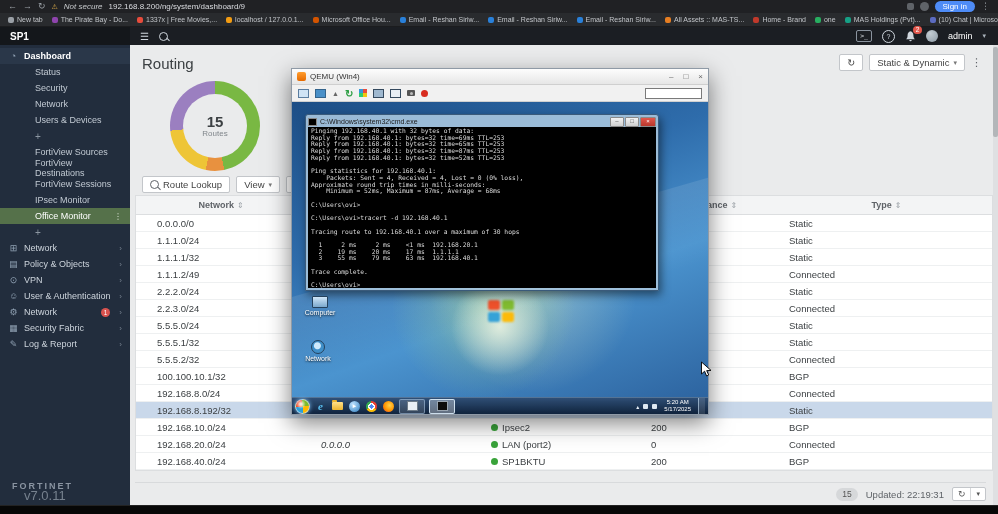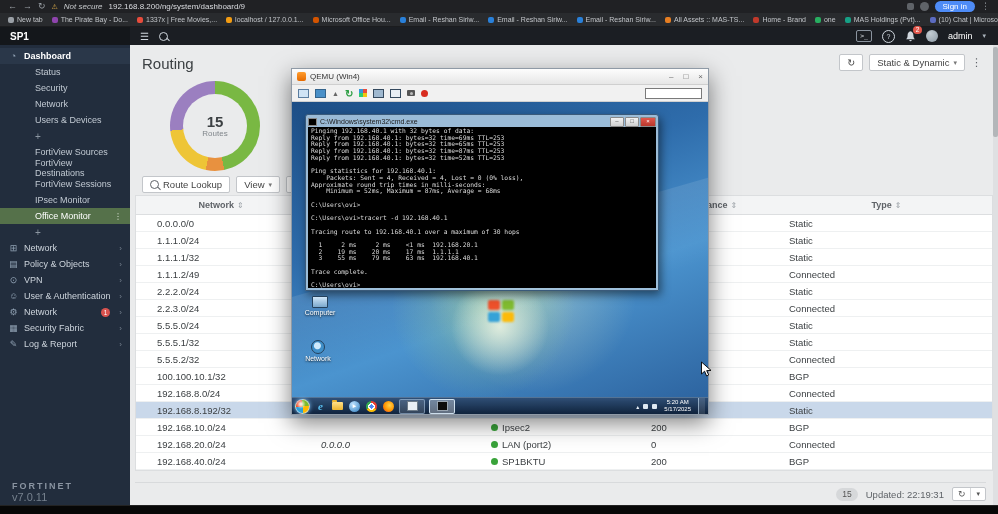--- a/index.html
+++ b/index.html
@@ -49,21 +49,21 @@
   .side-item.dash{background:#2a3749;color:#fff;font-weight:bold;}
   .s-ico{width:11px;color:#8fa0b2;font-size:9px;text-align:center;flex:0 0 auto;}
   .side-item.sub{padding-left:35px;color:#c2cad3;}
   .side-item.sub.active{background:#55714a;color:#fff;}
   .mini-kebab{margin-left:auto;color:#dfe6da;font-size:8px;}
   .side-item.plus{color:#8d97a3;font-size:10px;}
   .chev{margin-left:auto;color:#76818e;font-size:8px;}
   .badge-red{background:#d9534f;color:#fff;border-radius:6px;font-size:6.5px;padding:0 3px;line-height:9px;margin-left:auto;}
   .badge-red + .chev{margin-left:4px;}
   .fortinet-logo{position:absolute;bottom:14px;left:12px;color:#8a94a1;font-size:9px;font-weight:bold;letter-spacing:2px;}
-  .fg-version{position:absolute;bottom:2px;left:12px;color:#76818e;font-size:11px;}
+  .fg-version{position:absolute;bottom:2px;left:24px;color:#76818e;font-size:13px;}
   
   .content{position:absolute;left:130px;top:45px;width:868px;height:460px;background:#eaebec;}
   .page-title{position:absolute;left:12px;top:10px;font-size:15px;color:#3c4043;}
   .header-controls{position:absolute;right:16px;top:9px;display:flex;align-items:center;gap:6px;}
   .btn-white{background:#fff;border:1px solid #c3c6ca;border-radius:2px;font-size:9.5px;color:#444;
     padding:2px 7px;display:inline-flex;align-items:center;gap:4px;white-space:nowrap;}
   .caret2{font-size:7px;color:#777;}
   .kebab{color:#5f6368;font-size:11px;}
   .donut{position:absolute;left:40px;top:36px;width:90px;height:90px;border-radius:50%;
     display:flex;align-items:center;justify-content:center;}

